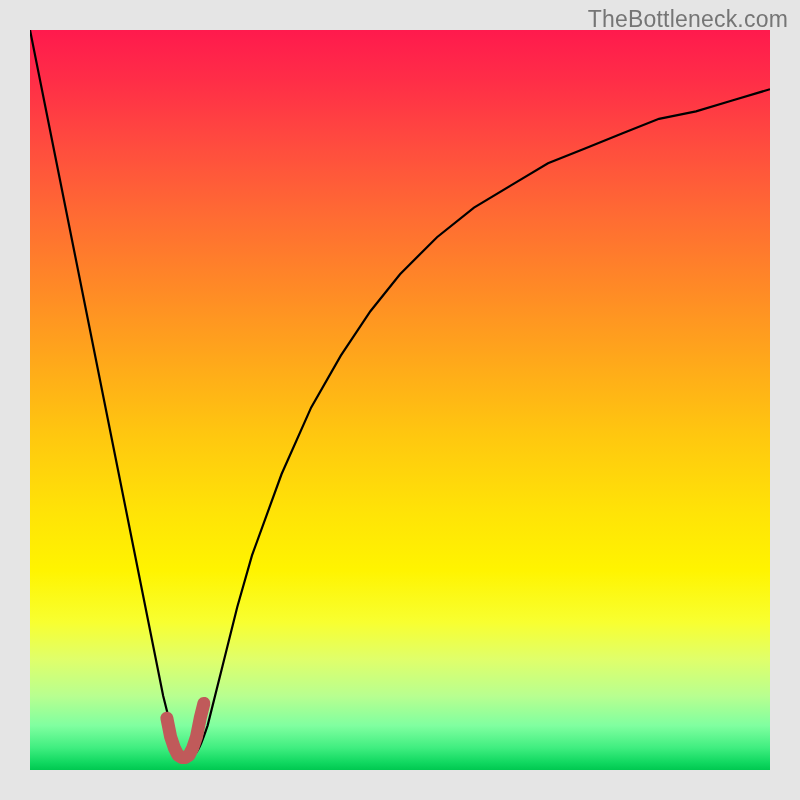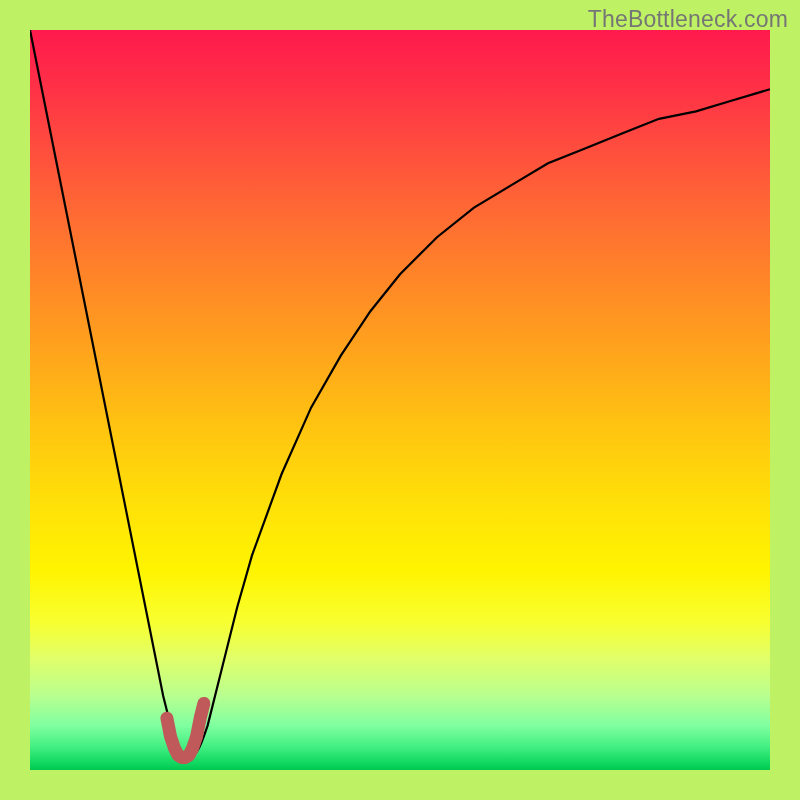--- a/index.html
+++ b/index.html
@@ -10,21 +10,21 @@
     background: #000;
     overflow: hidden;
     font-family: Arial, Helvetica, sans-serif;
   }
   .frame {
     position: absolute;
     top: 0;
     left: 0;
     width: 800px;
     height: 800px;
-    background: #bef264;
+    background: #e5e5e5;
   }
   .plot-area {
     position: absolute;
     left: 30px;
     top: 30px;
     width: 740px;
     height: 740px;
     overflow: hidden;
   }
   .gradient {

